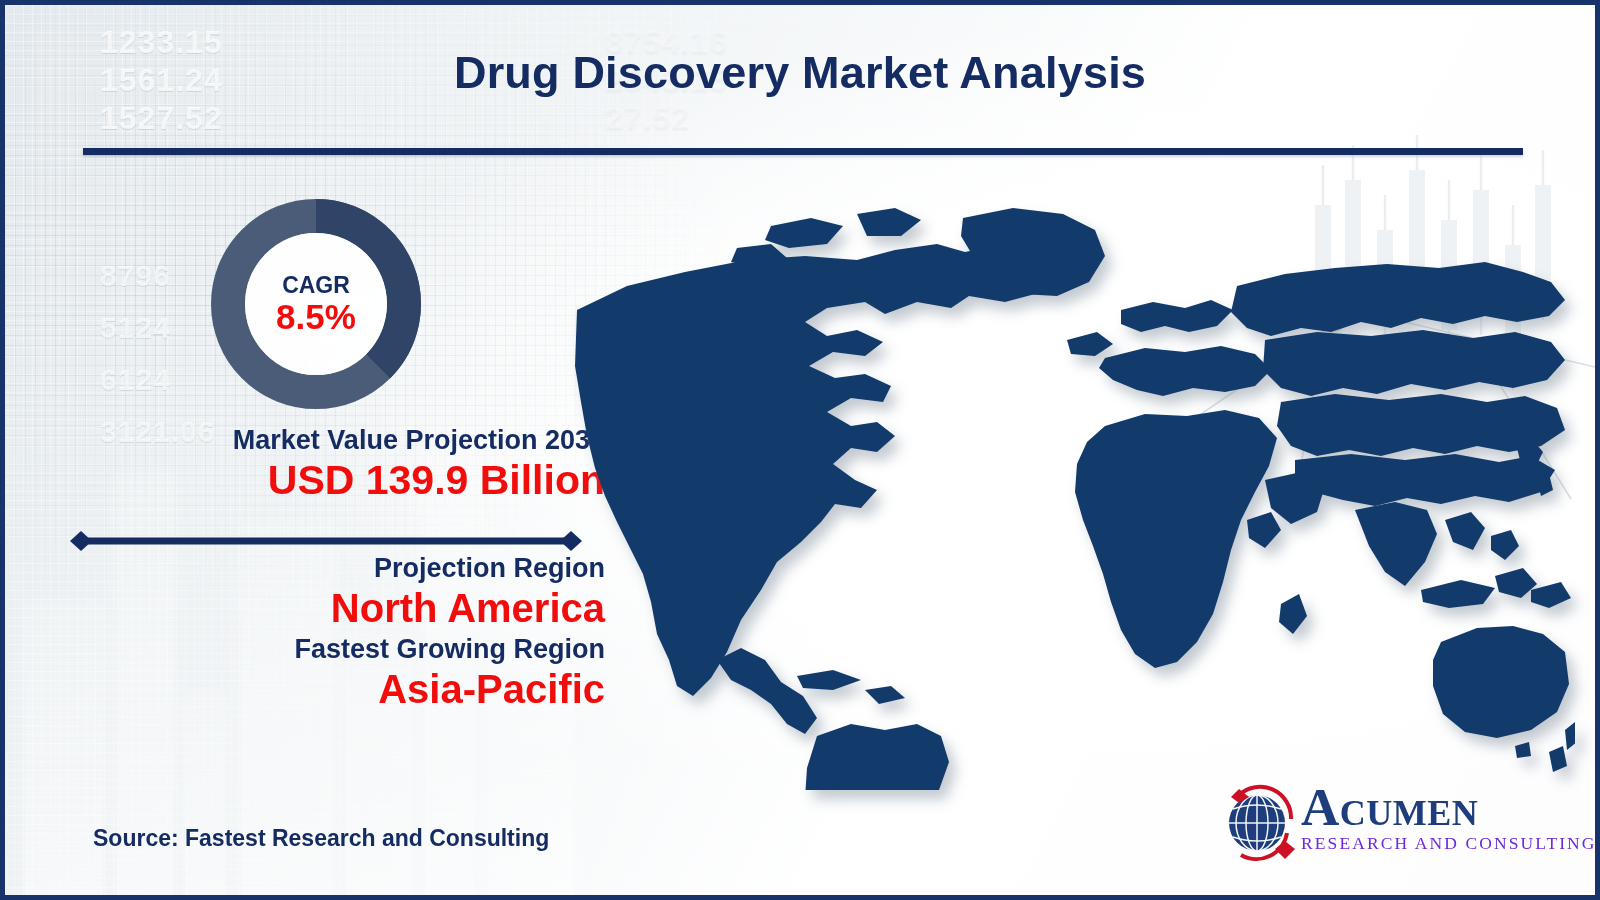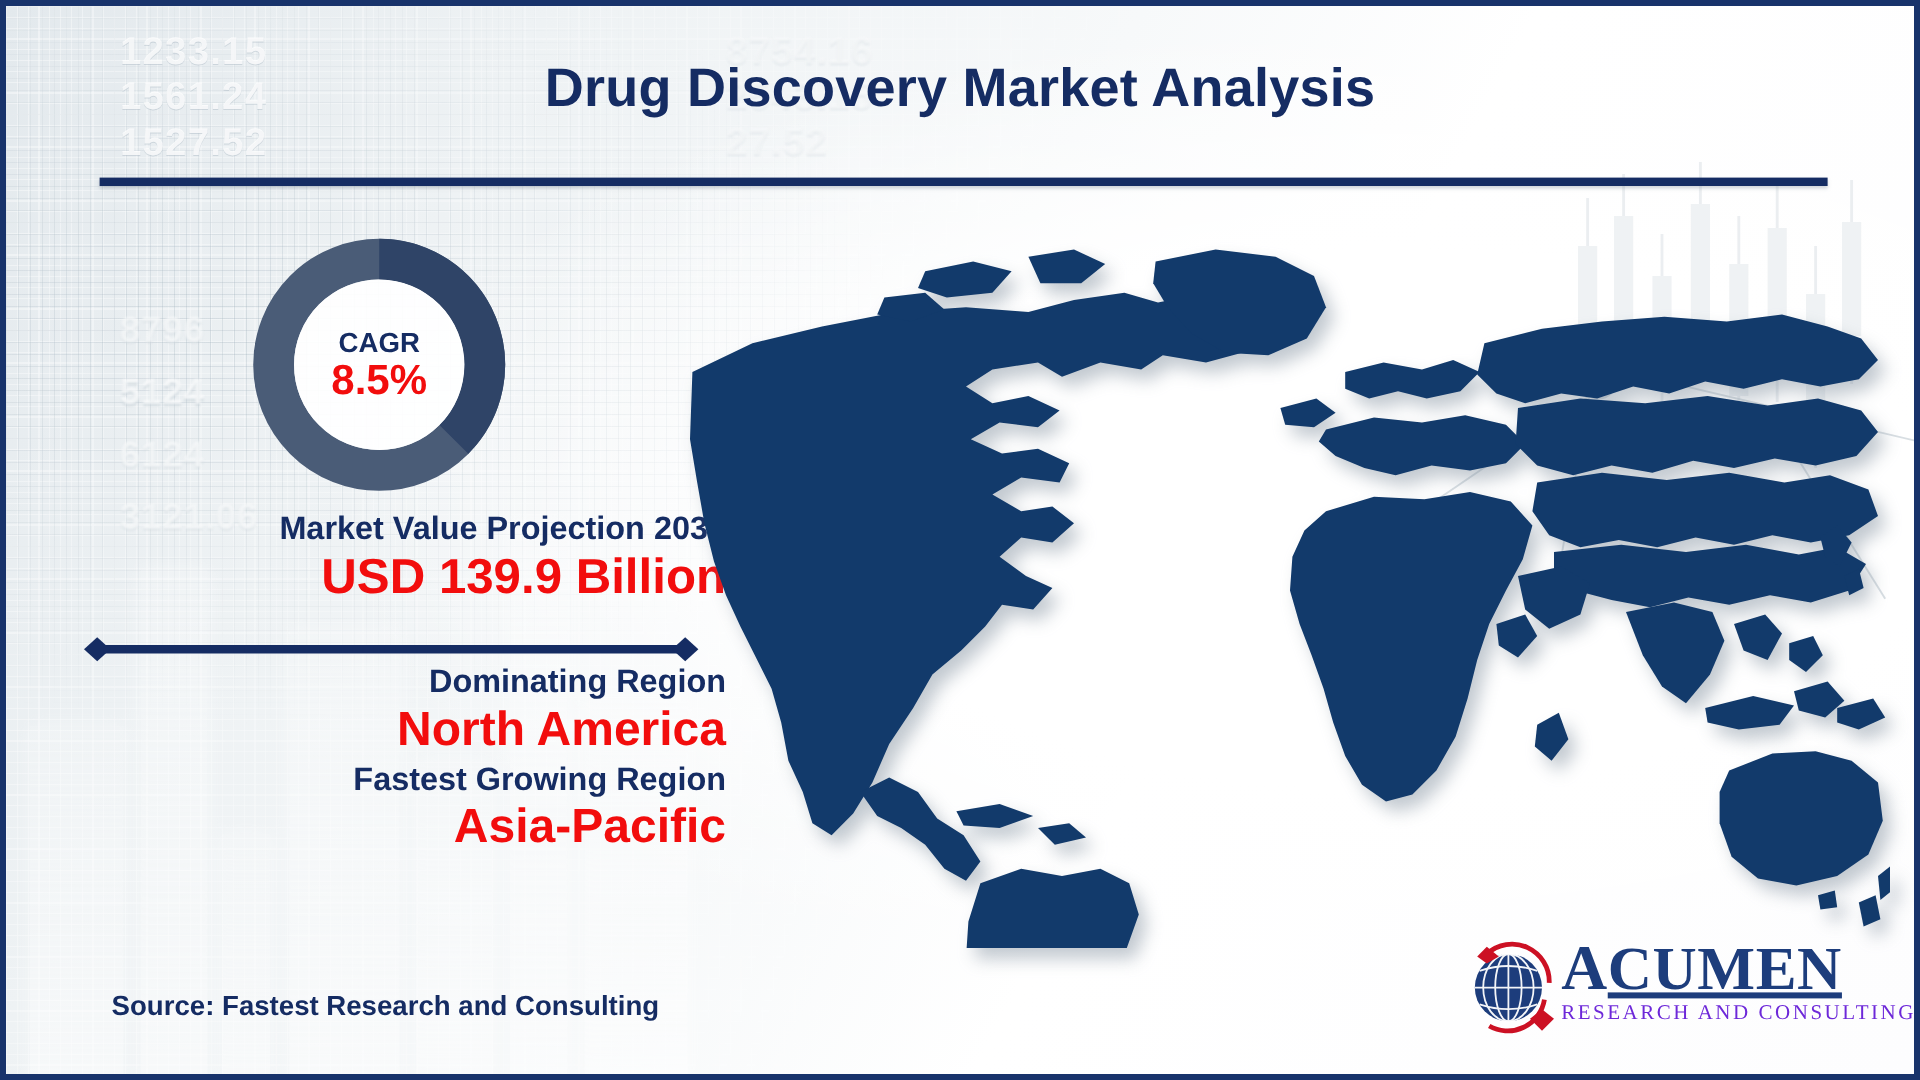--- a/index.html
+++ b/index.html
@@ -220,21 +220,21 @@
   }
   .logo-name {
     font-family: "Liberation Serif", serif;
     font-size: 53px;
     font-weight: 700;
     color: #1d3d7c;
     line-height: 1;
     letter-spacing: .5px;
   }
   .logo-name .cap { font-size: 53px; }
-  .logo-name .sm  { font-size: 51px; text-decoration: underline; }
+  .logo-name .sm  { font-size: 36px; }
   .logo-tag {
     font-family: "Liberation Serif", serif;
     font-size: 17.5px;
     font-weight: 400;
     color: #6d28d9;
     letter-spacing: 2.1px;
     line-height: 1;
     margin-top: 1px;
     white-space: nowrap;
   }
@@ -323,21 +323,21 @@
     <div class="stat-value lg">USD 139.9 Billion</div>
   </div>
 
   <svg class="divider" viewBox="0 0 522 22">
     <line x1="16" y1="11" x2="506" y2="11" stroke="#152c63" stroke-width="7"></line>
     <polygon points="16,1 27,11 16,21 5,11" fill="#152c63"></polygon>
     <polygon points="506,1 517,11 506,21 495,11" fill="#152c63"></polygon>
   </svg>
 
   <div class="stat-block" id="reg-block">
-    <div class="stat-caption">Dominating Region</div>
+    <div class="stat-caption">Projection Region</div>
     <div class="stat-value">North America</div>
     <div class="stat-caption" style="margin-top:2px;">Fastest Growing Region</div>
     <div class="stat-value">Asia-Pacific</div>
   </div>
 
   <div class="map">
     <svg viewBox="0 0 1010 600" preserveAspectRatio="xMidYMid meet">
       <g fill="#123a6b">
 
         <path d="M12 120 L62 96 L120 82 L182 70 L240 66 L292 70 L330 60 L372 54 L400 62 L430 56

